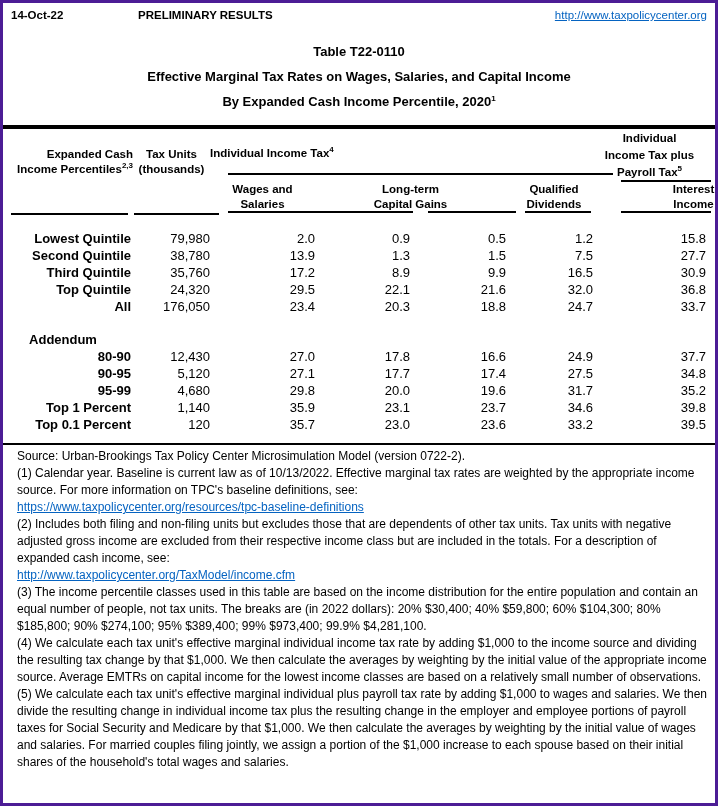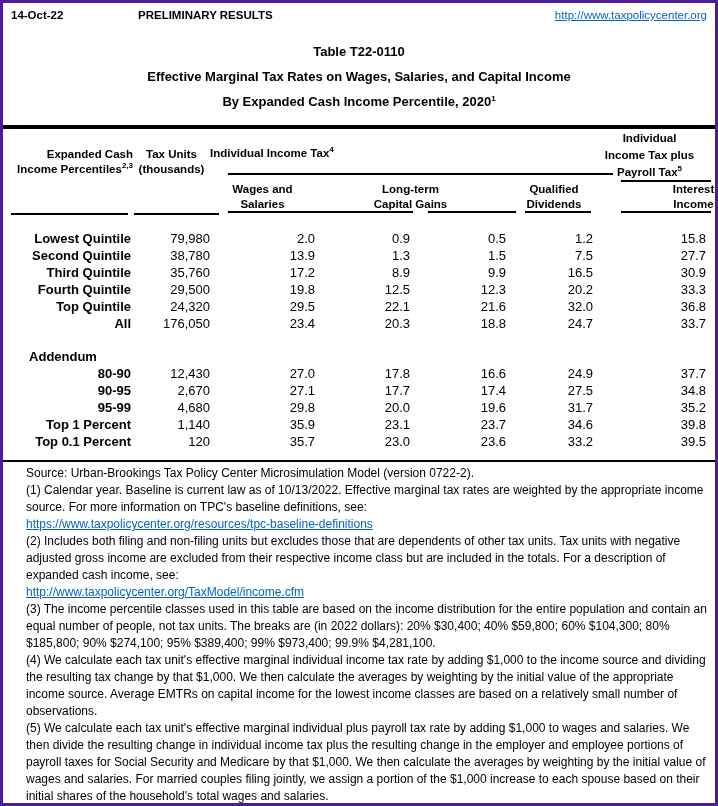--- a/index.html
+++ b/index.html
@@ -57,21 +57,21 @@
   .trow .c2 { width:77px;  text-align:right; }
   .trow .c3 { width:105px; text-align:right; }
   .trow .c4 { width:95px;  text-align:right; }
   .trow .c5 { width:96px;  text-align:right; }
   .trow .c6 { width:87px;  text-align:right; }
   .trow .c7 { width:113px; text-align:right; }
   .spacer-row { height:16px; }
   .tbody-bottom-gap { height:10px; }
 
   
-  .footnotes { padding:3px 6px 0 23px; font-size:12px; line-height:17px; }
+  .footnotes { padding:3px 6px 0 14px; font-size:12px; line-height:17px; }
   .footnotes p { margin:0; }
   .footnotes a { display:block; color:#0563c1; text-decoration:underline; }
 </style>
 </head>
 <body>
 
 <div class="page">
 
   <div class="topbar">
     <span class="date">14-Oct-22</span>
@@ -146,29 +146,20 @@
     <div class="trow">
       <div class="c1">Third Quintile</div>
       <div class="c2">35,760</div>
       <div class="c3">17.2</div>
       <div class="c4">8.9</div>
       <div class="c5">9.9</div>
       <div class="c6">16.5</div>
       <div class="c7">30.9</div>
     </div>
     <div class="trow">
-      <div class="c1">Fourth Quintile</div>
-      <div class="c2">29,500</div>
-      <div class="c3">19.8</div>
-      <div class="c4">12.5</div>
-      <div class="c5">12.3</div>
-      <div class="c6">20.2</div>
-      <div class="c7">33.3</div>
-    </div>
-    <div class="trow">
       <div class="c1">Top Quintile</div>
       <div class="c2">24,320</div>
       <div class="c3">29.5</div>
       <div class="c4">22.1</div>
       <div class="c5">21.6</div>
       <div class="c6">32.0</div>
       <div class="c7">36.8</div>
     </div>
     <div class="trow">
       <div class="c1">All</div>
@@ -190,21 +181,21 @@
       <div class="c1">80-90</div>
       <div class="c2">12,430</div>
       <div class="c3">27.0</div>
       <div class="c4">17.8</div>
       <div class="c5">16.6</div>
       <div class="c6">24.9</div>
       <div class="c7">37.7</div>
     </div>
     <div class="trow">
       <div class="c1">90-95</div>
-      <div class="c2">2,670</div>
+      <div class="c2">5,120</div>
       <div class="c3">27.1</div>
       <div class="c4">17.7</div>
       <div class="c5">17.4</div>
       <div class="c6">27.5</div>
       <div class="c7">34.8</div>
     </div>
     <div class="trow">
       <div class="c1">95-99</div>
       <div class="c2">4,680</div>
       <div class="c3">29.8</div>

